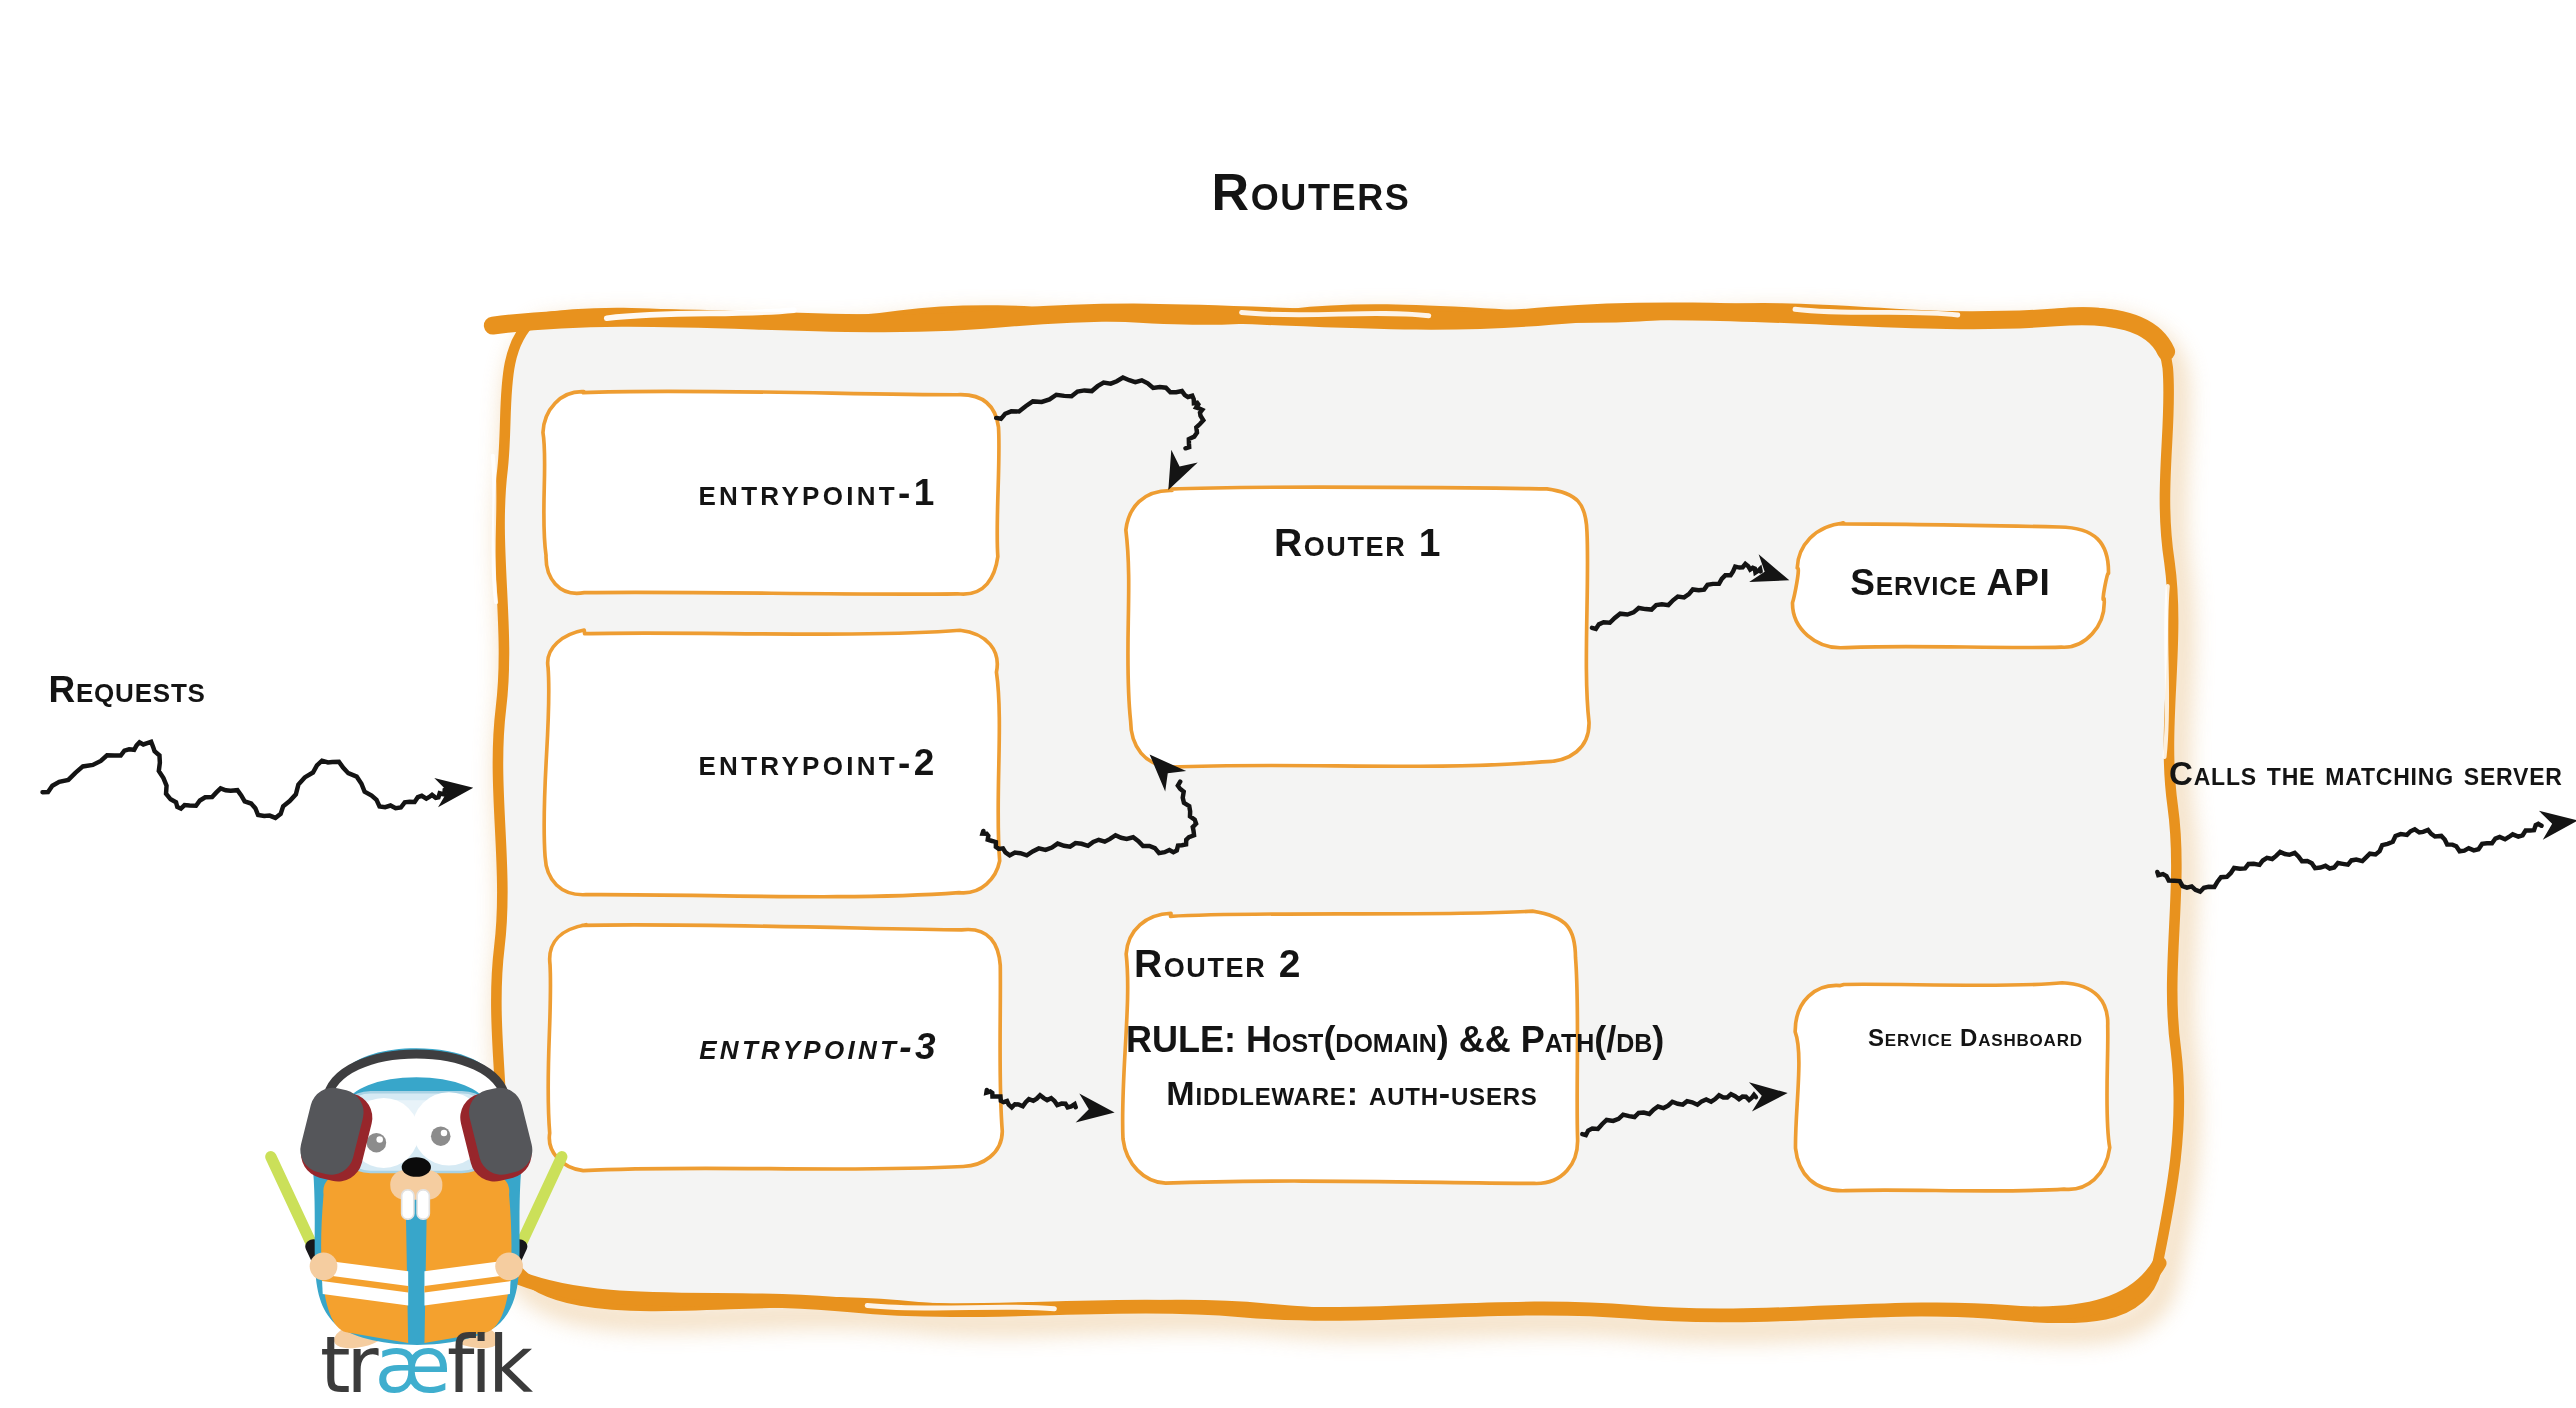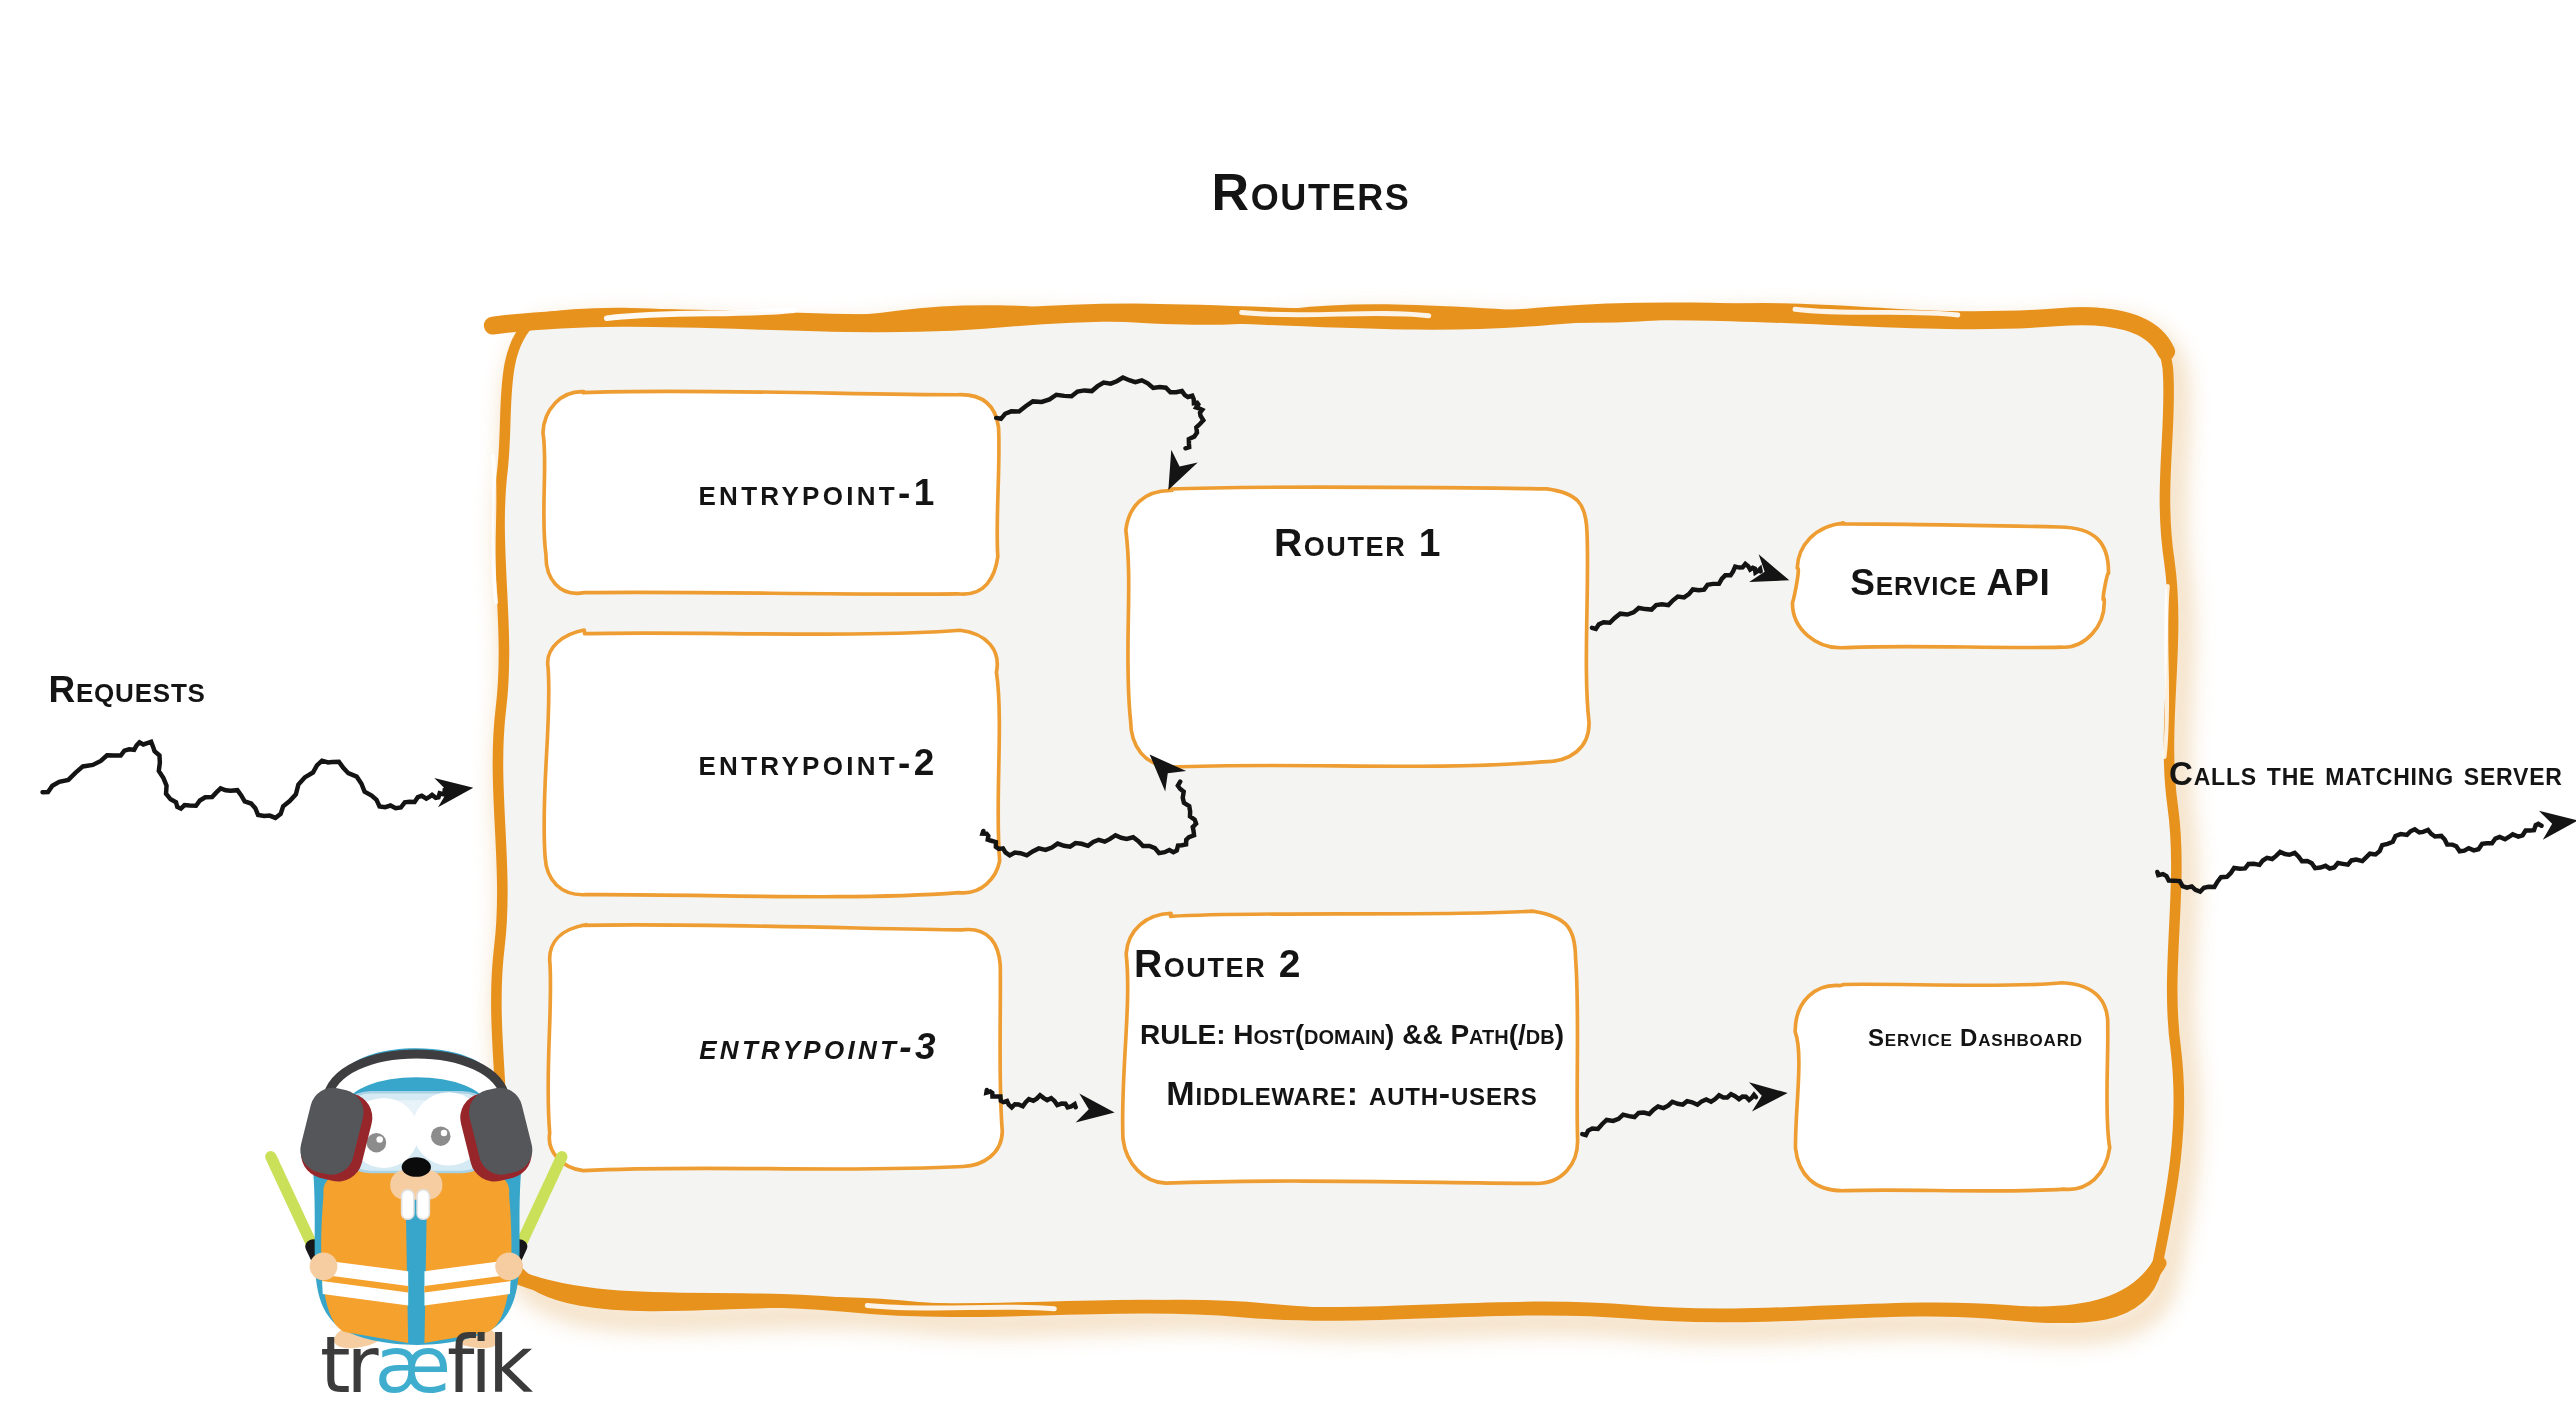--- a/index.html
+++ b/index.html
@@ -17,21 +17,21 @@
   #title{left:989px;top:163px;width:570px;font-size:52px;letter-spacing:1.6px;text-align:center;}
   #requests-label{left:11.4px;top:669px;font-size:37px;letter-spacing:0.8px;}
   #calls-label{left:2132px;top:755px;font-size:33px;letter-spacing:0.8px;}
   .ep-label{width:452px;font-size:37px;letter-spacing:3.3px;text-align:center;padding-left:46px;}
   #ep1-label{left:509px;top:472px;}
   #ep2-label{left:509px;top:742px;}
   #ep3-label{left:510px;top:1026px;font-style:italic;}
   #router1-name{left:1091px;top:521px;width:460px;font-size:39px;text-align:center;letter-spacing:1.6px;}
   #router1-rule{left:1091px;top:636px;width:460px;font-size:36px;text-align:center;letter-spacing:0.8px;}
   #router2-name{left:1089px;top:942px;width:452px;font-size:39px;text-align:left;letter-spacing:1.6px;padding-left:8px;}
-  #router2-rule{left:1089px;top:1019px;width:452px;font-size:28px;text-align:center;}
+  #router2-rule{left:1089px;top:1019px;width:452px;font-size:36px;text-align:center;}
   #router2-middleware{left:1089px;top:1074px;width:452px;font-size:34px;text-align:center;letter-spacing:0.8px;}
   #service-api-label{left:1758px;top:562px;width:311px;font-size:37px;text-align:center;letter-spacing:0.8px;}
   #service-dashboard-label{left:1831px;top:1019px;width:228px;font-size:24px;line-height:1.55;
       letter-spacing:0.8px;white-space:normal;text-align:left;}
   #logo-wordmark{position:absolute;left:241px;top:1320px;width:293px;text-align:center;
       font-family:"DejaVu Sans",sans-serif;font-size:78px;font-weight:400;letter-spacing:-4.1px;
       color:#3B3B3B;}
   #logo-wordmark .ae{color:#3FAECE;}
 </style>
 </head>

